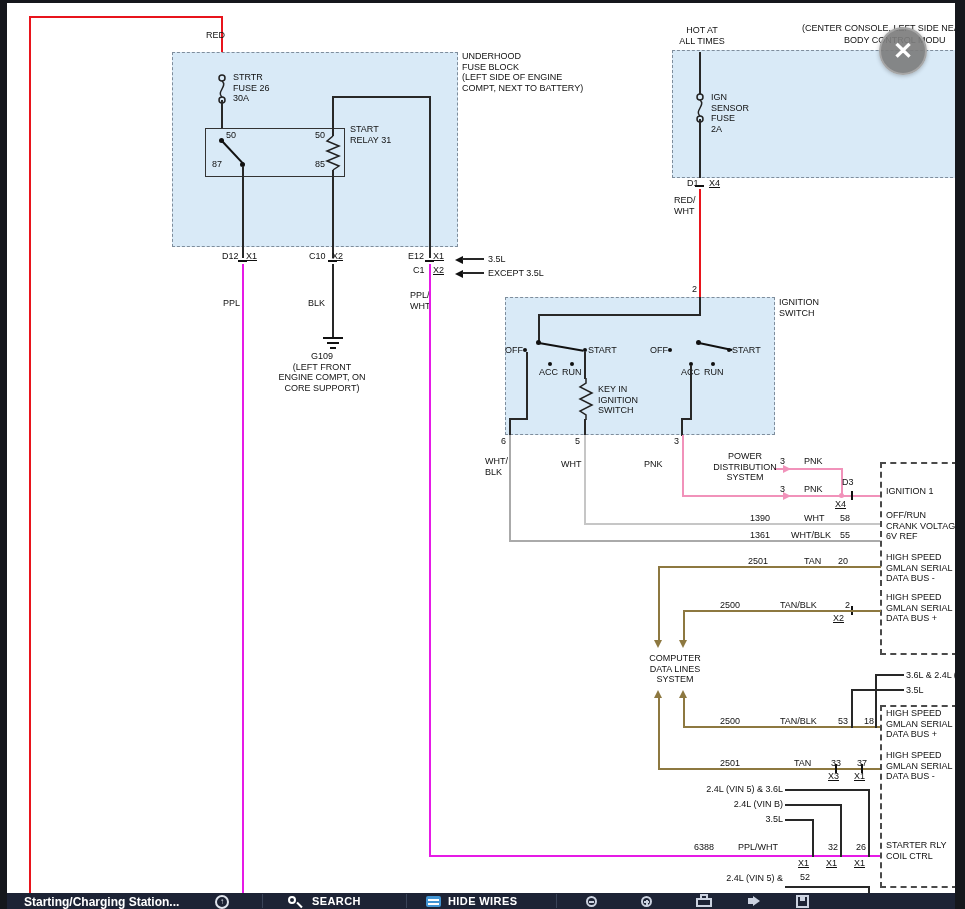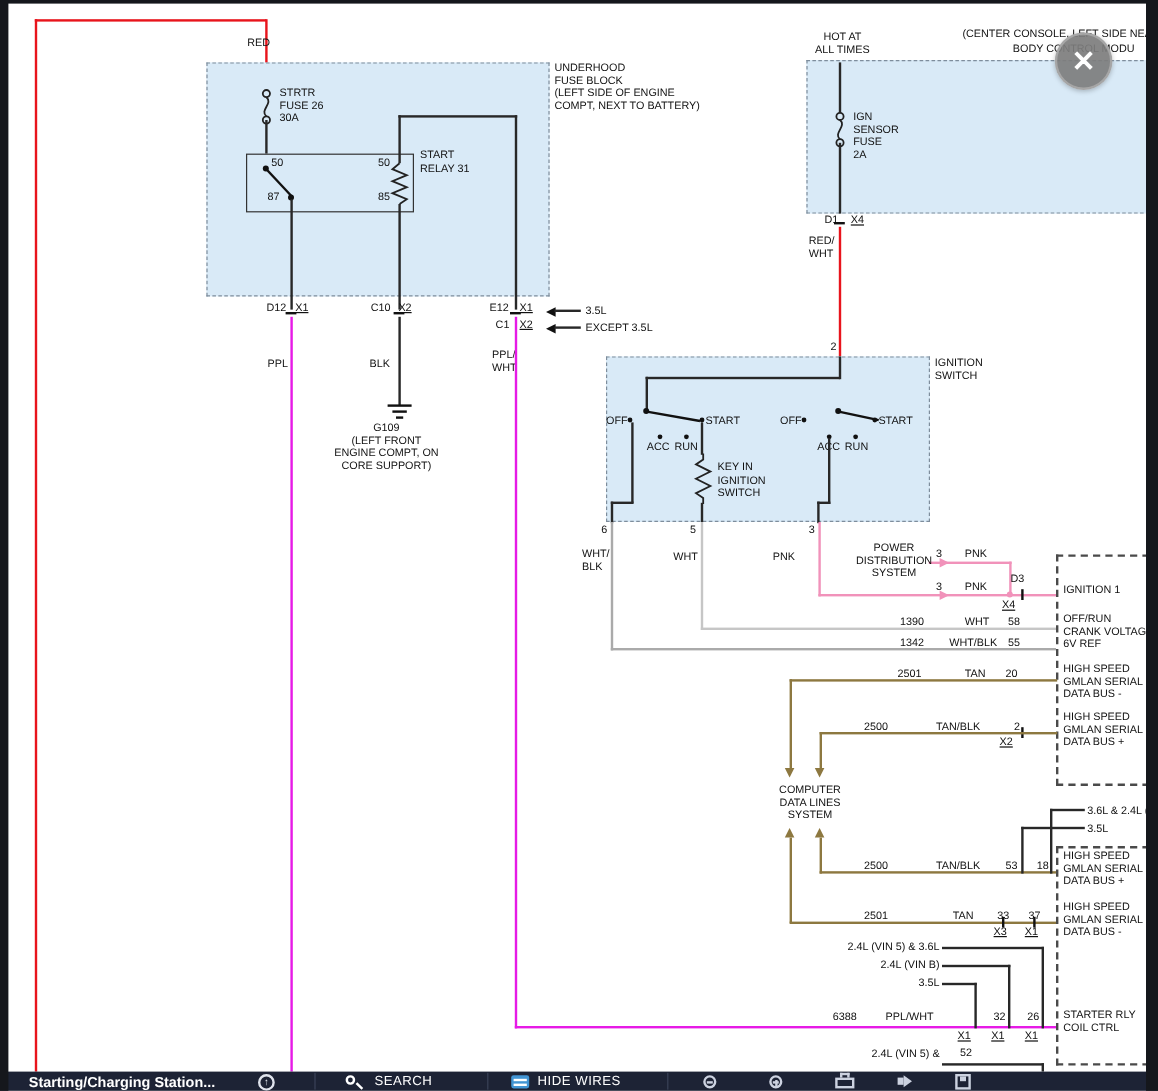--- a/index.html
+++ b/index.html
@@ -28,21 +28,21 @@
 .ar-d{border-top:8px solid #111;border-bottom:none}
 .ar-u{border-bottom:8px solid #111;border-top:none}
 .tickh{position:absolute;width:9px;height:2px;background:#111}
 .tickv{position:absolute;width:2px;height:9px;background:#111}
 .gbar{position:absolute;height:2px;background:#111}
 svg.sym{position:absolute;overflow:visible}
 .edge{position:absolute;background:#15171c;z-index:50}
 #toolbar{position:absolute;left:0;top:893px;width:965px;height:16px;background:var(--toolbar-bg,#1d2335);z-index:40;overflow:hidden}
 #toolbar .tt{position:absolute;left:24px;top:2px;color:#fff;font-weight:bold;font-size:12px;white-space:nowrap}
 .sep{position:absolute;width:1px;height:14px;top:1px;background:#3a4358}
-.tbl{position:absolute;top:2px;color:#fff;font-weight:normal;font-size:11px;letter-spacing:.4px;white-space:nowrap}
+.tbl{position:absolute;top:2px;color:#fff;font-weight:bold;font-size:11px;letter-spacing:.4px;white-space:nowrap}
 .tbshape{position:absolute}
 #closebtn{position:absolute;left:879px;top:27px;width:48px;height:48px;border-radius:50%;background:rgba(125,125,125,.92);border:2px solid rgba(170,170,170,.9);color:#fff;font-size:24px;font-weight:bold;display:flex;align-items:center;justify-content:center;z-index:70;cursor:pointer;box-shadow:0 1px 4px rgba(0,0,0,.25)}
 </style>
 </head>
 <body>
 
 <div class="h c-red" style="left:29px;top:16px;width:193px"></div>
 <div class="v c-red" style="left:29px;top:16px;height:877px"></div>
 <div class="v c-red" style="left:221px;top:16px;height:60px"></div>
 <div class="t" style="left:206px;top:30px">RED</div>
@@ -58,21 +58,21 @@
     <path d="M8,7 C14,12 2,18 8,23" fill="none" stroke="#222" stroke-width="1.5"></path>
   </svg>
 <div class="t" style="left:233px;top:72px">STRTR
 FUSE 26
 30A</div>
 <div class="v" style="left:221px;top:100px;height:28px"></div>
 
 <div class="relaybox" style="left:205px;top:128px;width:140px;height:49px"></div>
 <div class="t" style="left:226px;top:130px">50</div>
 <div class="t" style="left:315px;top:130px">50</div>
-<div class="t" style="left:223px;top:159px">87</div>
+<div class="t" style="left:212px;top:159px">87</div>
 <div class="t" style="left:315px;top:159px">85</div>
 <div class="t" style="left:350px;top:124px">START
 RELAY 31</div>
 <div class="dot" style="left:219px;top:138px"></div>
 <div class="lever" style="left:222px;top:140px;width:32px;transform:rotate(47deg)"></div>
 <div class="dot" style="left:240px;top:162px"></div>
 <svg class="sym" style="left:325px;top:136px" width="16" height="34" viewBox="0 0 16 34">
     <polyline points="8,0 2,5 14,10 2,15 14,20 2,25 14,30 8,34" fill="none" stroke="#222" stroke-width="1.5"></polyline>
   </svg>
 <div class="v" style="left:332px;top:96px;height:40px"></div>
@@ -222,21 +222,21 @@
 GMLAN SERIAL
 DATA BUS +</div>
 <div class="t" style="left:840px;top:513px">58</div>
 <div class="t" style="left:840px;top:530px">55</div>
 <div class="t" style="left:838px;top:556px">20</div>
 <div class="t" style="left:845px;top:600px">2</div>
 <div class="tickv" style="left:851px;top:606px"></div>
 <div class="t u" style="left:833px;top:613px">X2</div>
 <div class="t" style="left:750px;top:513px">1390</div>
 <div class="t" style="left:804px;top:513px">WHT</div>
-<div class="t" style="left:750px;top:530px">1342</div>
+<div class="t" style="left:750px;top:530px">1361</div>
 <div class="t" style="left:791px;top:530px">WHT/BLK</div>
 <div class="t" style="left:748px;top:556px">2501</div>
 <div class="t" style="left:804px;top:556px">TAN</div>
 <div class="t" style="left:720px;top:600px">2500</div>
 <div class="t" style="left:780px;top:600px">TAN/BLK</div>
 
 <div class="h c-tan" style="left:658px;top:566px;width:223px"></div>
 <div class="v c-tan" style="left:658px;top:566px;height:74px"></div>
 <div class="ar ar-d" style="left:654px;top:640px;border-top-color:var(--wire-tan)"></div>
 <div class="h c-tan" style="left:683px;top:610px;width:198px"></div>

